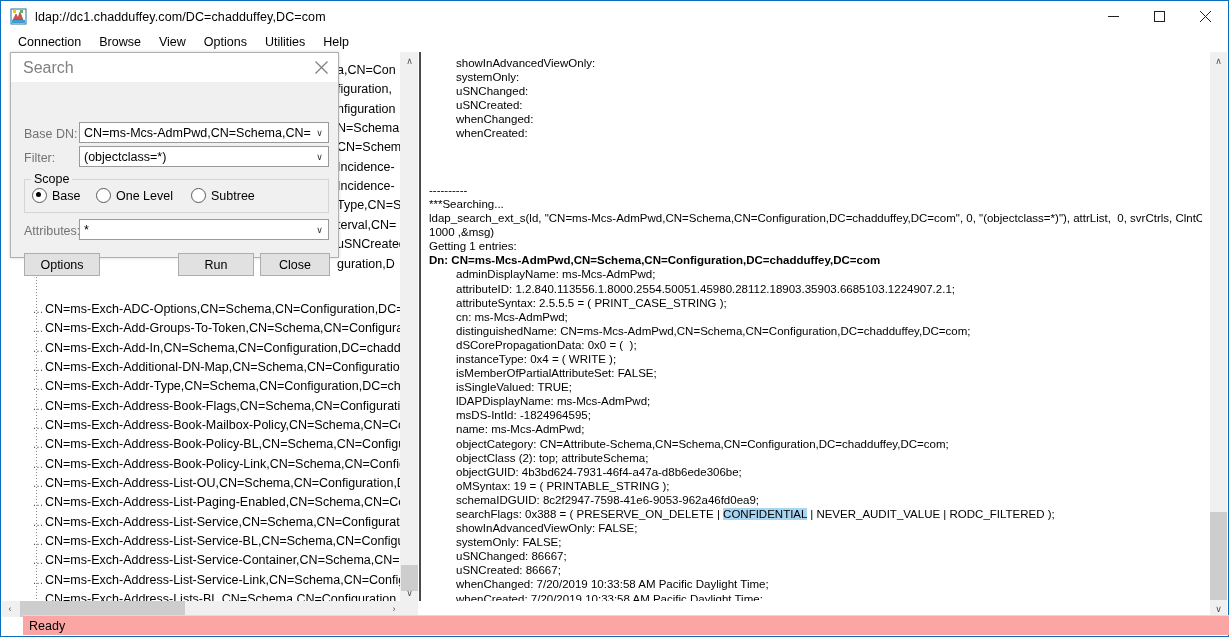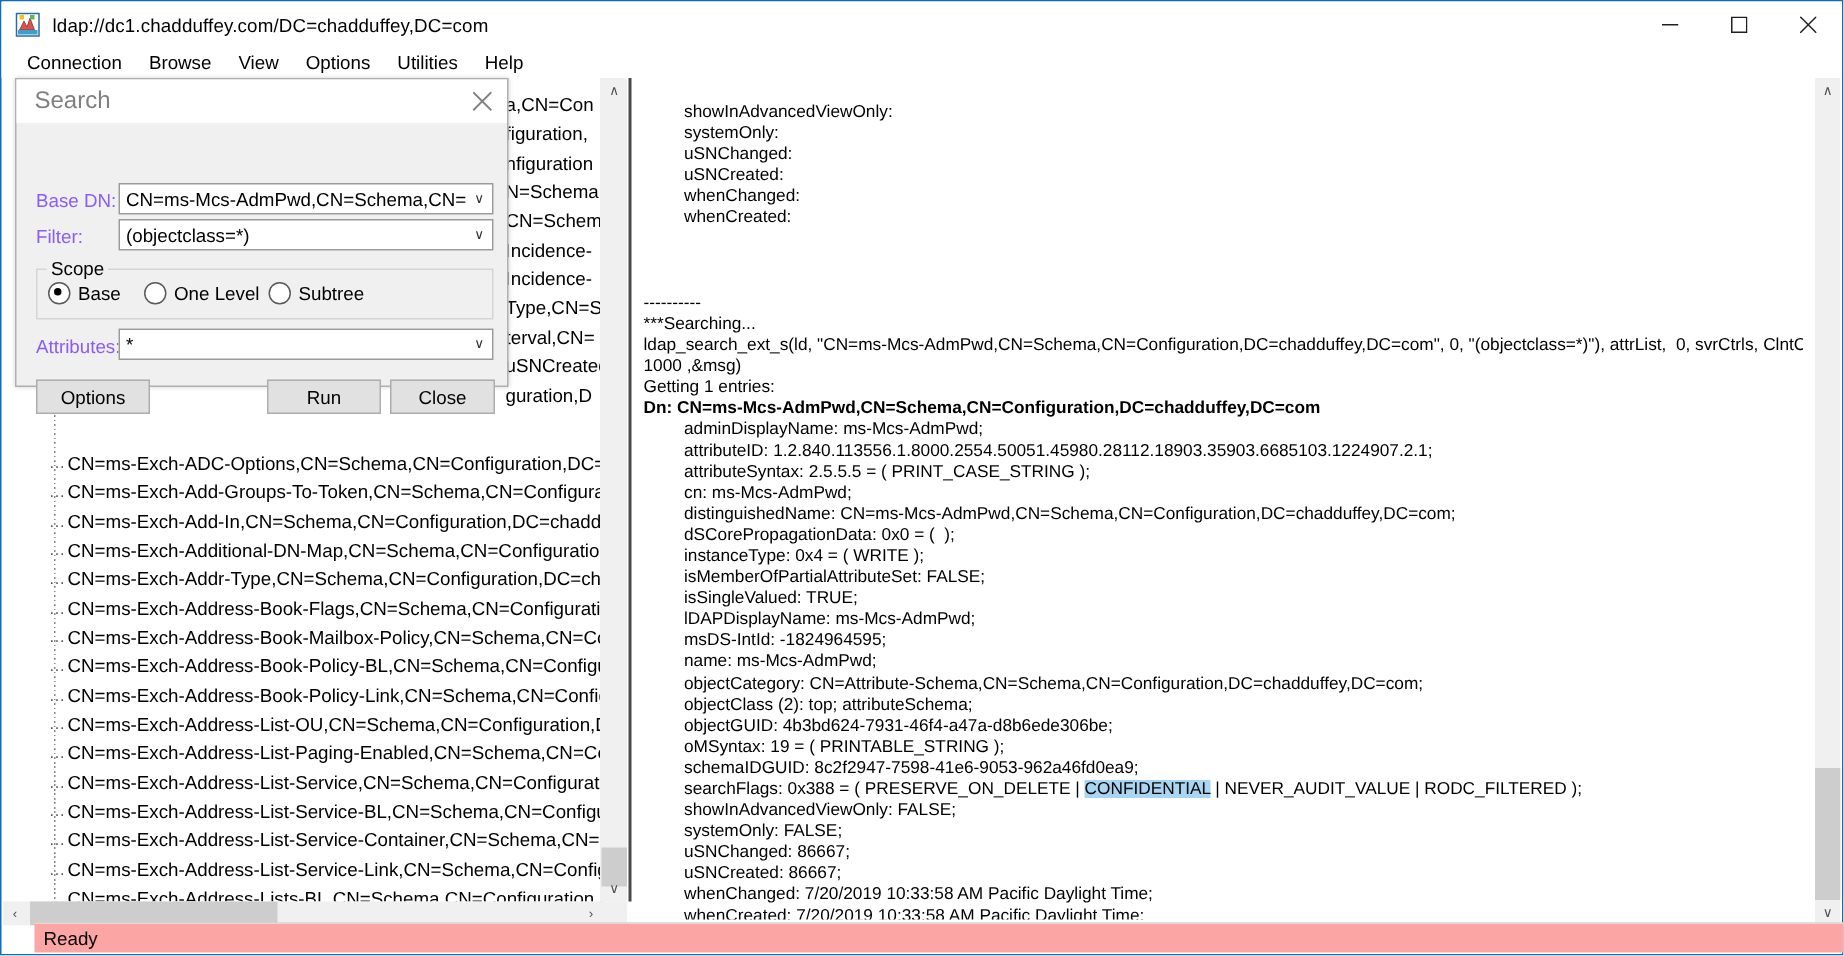--- a/index.html
+++ b/index.html
@@ -120,21 +120,21 @@
   .splitter .bar{
     position:absolute;left:1px;top:0;width:2px;height:549px;background:#4a4a4a;
   }
 
   
   .out-pane{
     position:absolute;left:420px;top:0;width:805px;height:565px;
     background:#ffffff;overflow:hidden;
   }
   .out-inner{
-    position:absolute;left:0;top:12px;width:780px;height:549px;
+    position:absolute;left:0;top:0;width:780px;height:549px;
     padding-top:4px;box-sizing:border-box;overflow:hidden;
   }
   .oline{
     font-family:"Liberation Sans","DejaVu Sans",sans-serif;
     font-size:11.5px;line-height:14.1px;height:14.1px;
     color:#000;white-space:pre;padding-left:7px;
   }
   .oline.ind1{padding-left:34px;}
   .oline.bold{font-weight:bold;}
   .oline.blank{height:14.1px;}
@@ -172,21 +172,21 @@
   .dlg-title .t{
     font-size:16px;color:#808080;padding-left:12px;
   }
   .dlg-close{
     position:absolute;right:5px;top:3px;width:24px;height:22px;
     display:flex;align-items:center;justify-content:center;
     color:#808080;font-size:14px;
   }
   .dlg-body{position:relative;height:176px;}
   .fld-label{
-    position:absolute;font-size:12.5px;color:#8b5cf6;
+    position:absolute;font-size:12.5px;color:#737373;
   }
   .combo{
     position:absolute;height:21px;background:#fff;border:1px solid #9a9a9a;
     box-sizing:border-box;display:flex;align-items:center;
   }
   .combo .val{
     font-size:12.5px;color:#000;padding-left:4px;white-space:nowrap;
     overflow:hidden;flex:1;
   }
   .combo .chev{
@@ -398,21 +398,21 @@
       <div class="group" style="left:13px;top:97px;width:305px;height:34px;"></div>
       <div class="group-title" style="left:20px;top:90px;">Scope</div>
       <div class="radio on" style="left:21px;top:106px;">
         <span class="dot"></span>
         <span class="rl">Base</span>
       </div>
       <div class="radio" style="left:85px;top:106px;">
         <span class="dot"></span>
         <span class="rl">One Level</span>
       </div>
-      <div class="radio" style="left:168px;top:106px;">
+      <div class="radio" style="left:180px;top:106px;">
         <span class="dot"></span>
         <span class="rl">Subtree</span>
       </div>
 
       <div class="fld-label" style="left:13px;top:142px;">Attributes:</div>
       <div class="combo" style="left:68px;top:137px;width:250px;">
         <div class="val">*</div>
         <div class="chev">∨</div>
       </div>
 

